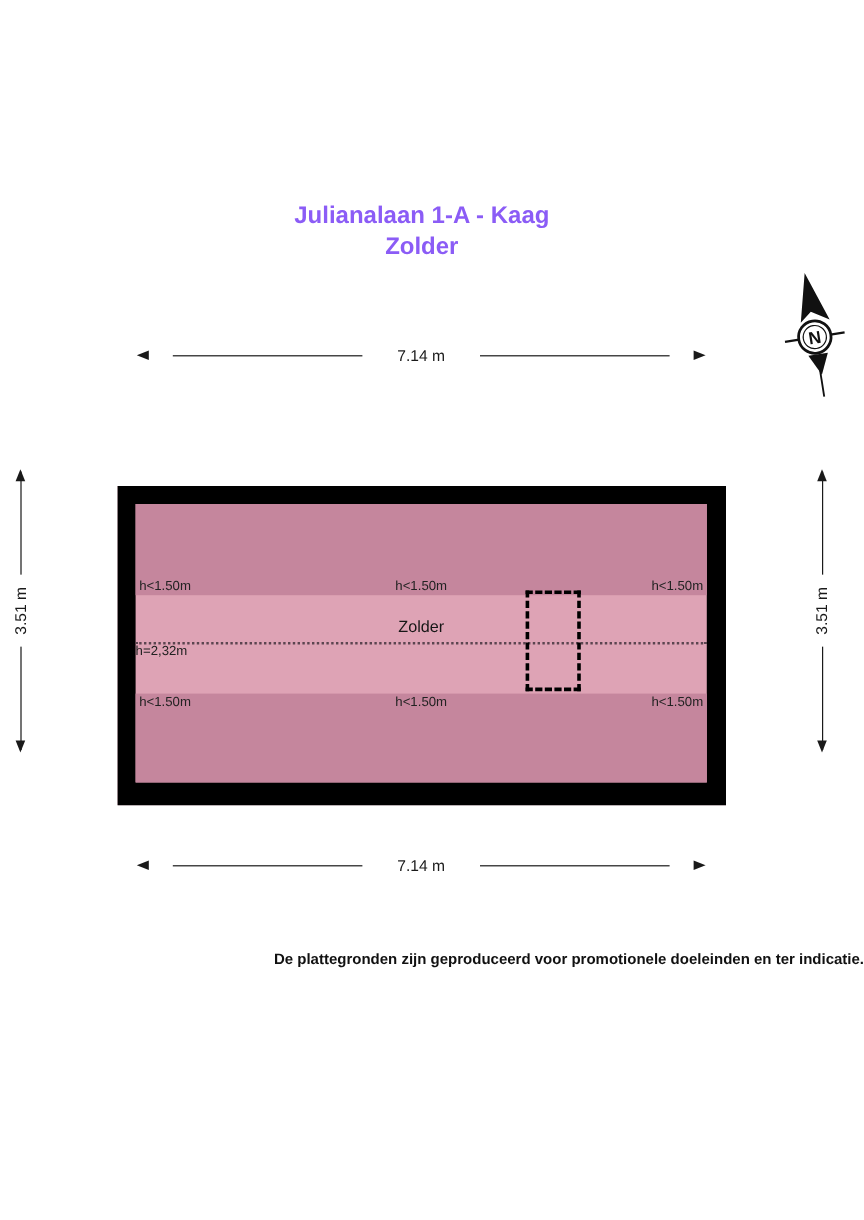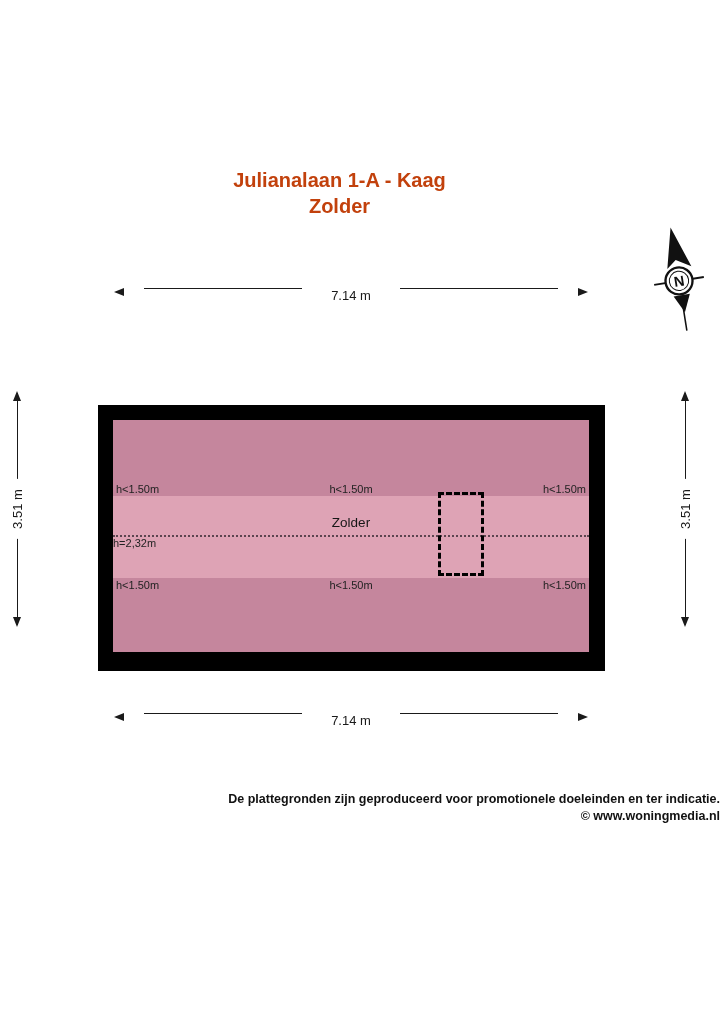--- a/index.html
+++ b/index.html
@@ -7,28 +7,28 @@
     --floor-dark:#c5869d;
     --wall:#000000;
     --line:#1a1a1a;
   }
   *{margin:0;padding:0;box-sizing:border-box;}
   html,body{background:#ffffff;}
   body{font-family:"Liberation Sans",sans-serif;color:var(--line);}
   .page{position:relative;width:720px;height:1017px;background:#ffffff;overflow:hidden;}
 
   
-  .title{position:absolute;left:86px;top:167px;width:507px;text-align:center;
-         font-weight:bold;font-size:20px;line-height:26px;color:#c2410c;}
+  .title{position:absolute;left:98px;top:167px;width:507px;text-align:center;
+         font-weight:bold;font-size:20px;line-height:26px;color:#8b5cf6;}
 
   
   .compass{position:absolute;left:638px;top:220px;width:82px;height:116px;}
 
   
-  .dim-h{position:absolute;display:flex;align-items:flex-start;height:16px;gap:20px;}
+  .dim-h{position:absolute;display:flex;align-items:center;height:16px;gap:20px;}
   .dim-h .ln{flex:1;height:1px;background:var(--line);}
   .dim-label{font-size:13px;color:var(--line);white-space:nowrap;padding:0 9px;}
   .ah{width:0;height:0;flex:0 0 auto;}
   .ah.al{border-top:4px solid transparent;border-bottom:4px solid transparent;border-right:10px solid var(--line);}
   .ah.ar{border-top:4px solid transparent;border-bottom:4px solid transparent;border-left:10px solid var(--line);}
 
   .dim-v{position:absolute;width:16px;}
   .dim-v .vln{position:absolute;left:7.5px;top:2px;bottom:2px;width:1px;background:var(--line);}
   .dim-v .au{position:absolute;top:0;left:4px;border-left:4px solid transparent;border-right:4px solid transparent;border-bottom:10px solid var(--line);}
   .dim-v .ad{position:absolute;bottom:0;left:4px;border-left:4px solid transparent;border-right:4px solid transparent;border-top:10px solid var(--line);}
@@ -125,16 +125,15 @@
       <div class="room-height">h=2,32m</div>
 
       <div class="lbl row-bottom col-left">h&lt;1.50m</div>
       <div class="lbl row-bottom col-center">h&lt;1.50m</div>
       <div class="lbl row-bottom col-right">h&lt;1.50m</div>
     </div>
   </div>
 
   <div class="footer">
     <div>De plattegronden zijn geproduceerd voor promotionele doeleinden en ter indicatie.</div>
-    <div>© www.woningmedia.nl</div>
   </div>
 
 </div>
 
 </body></html>

